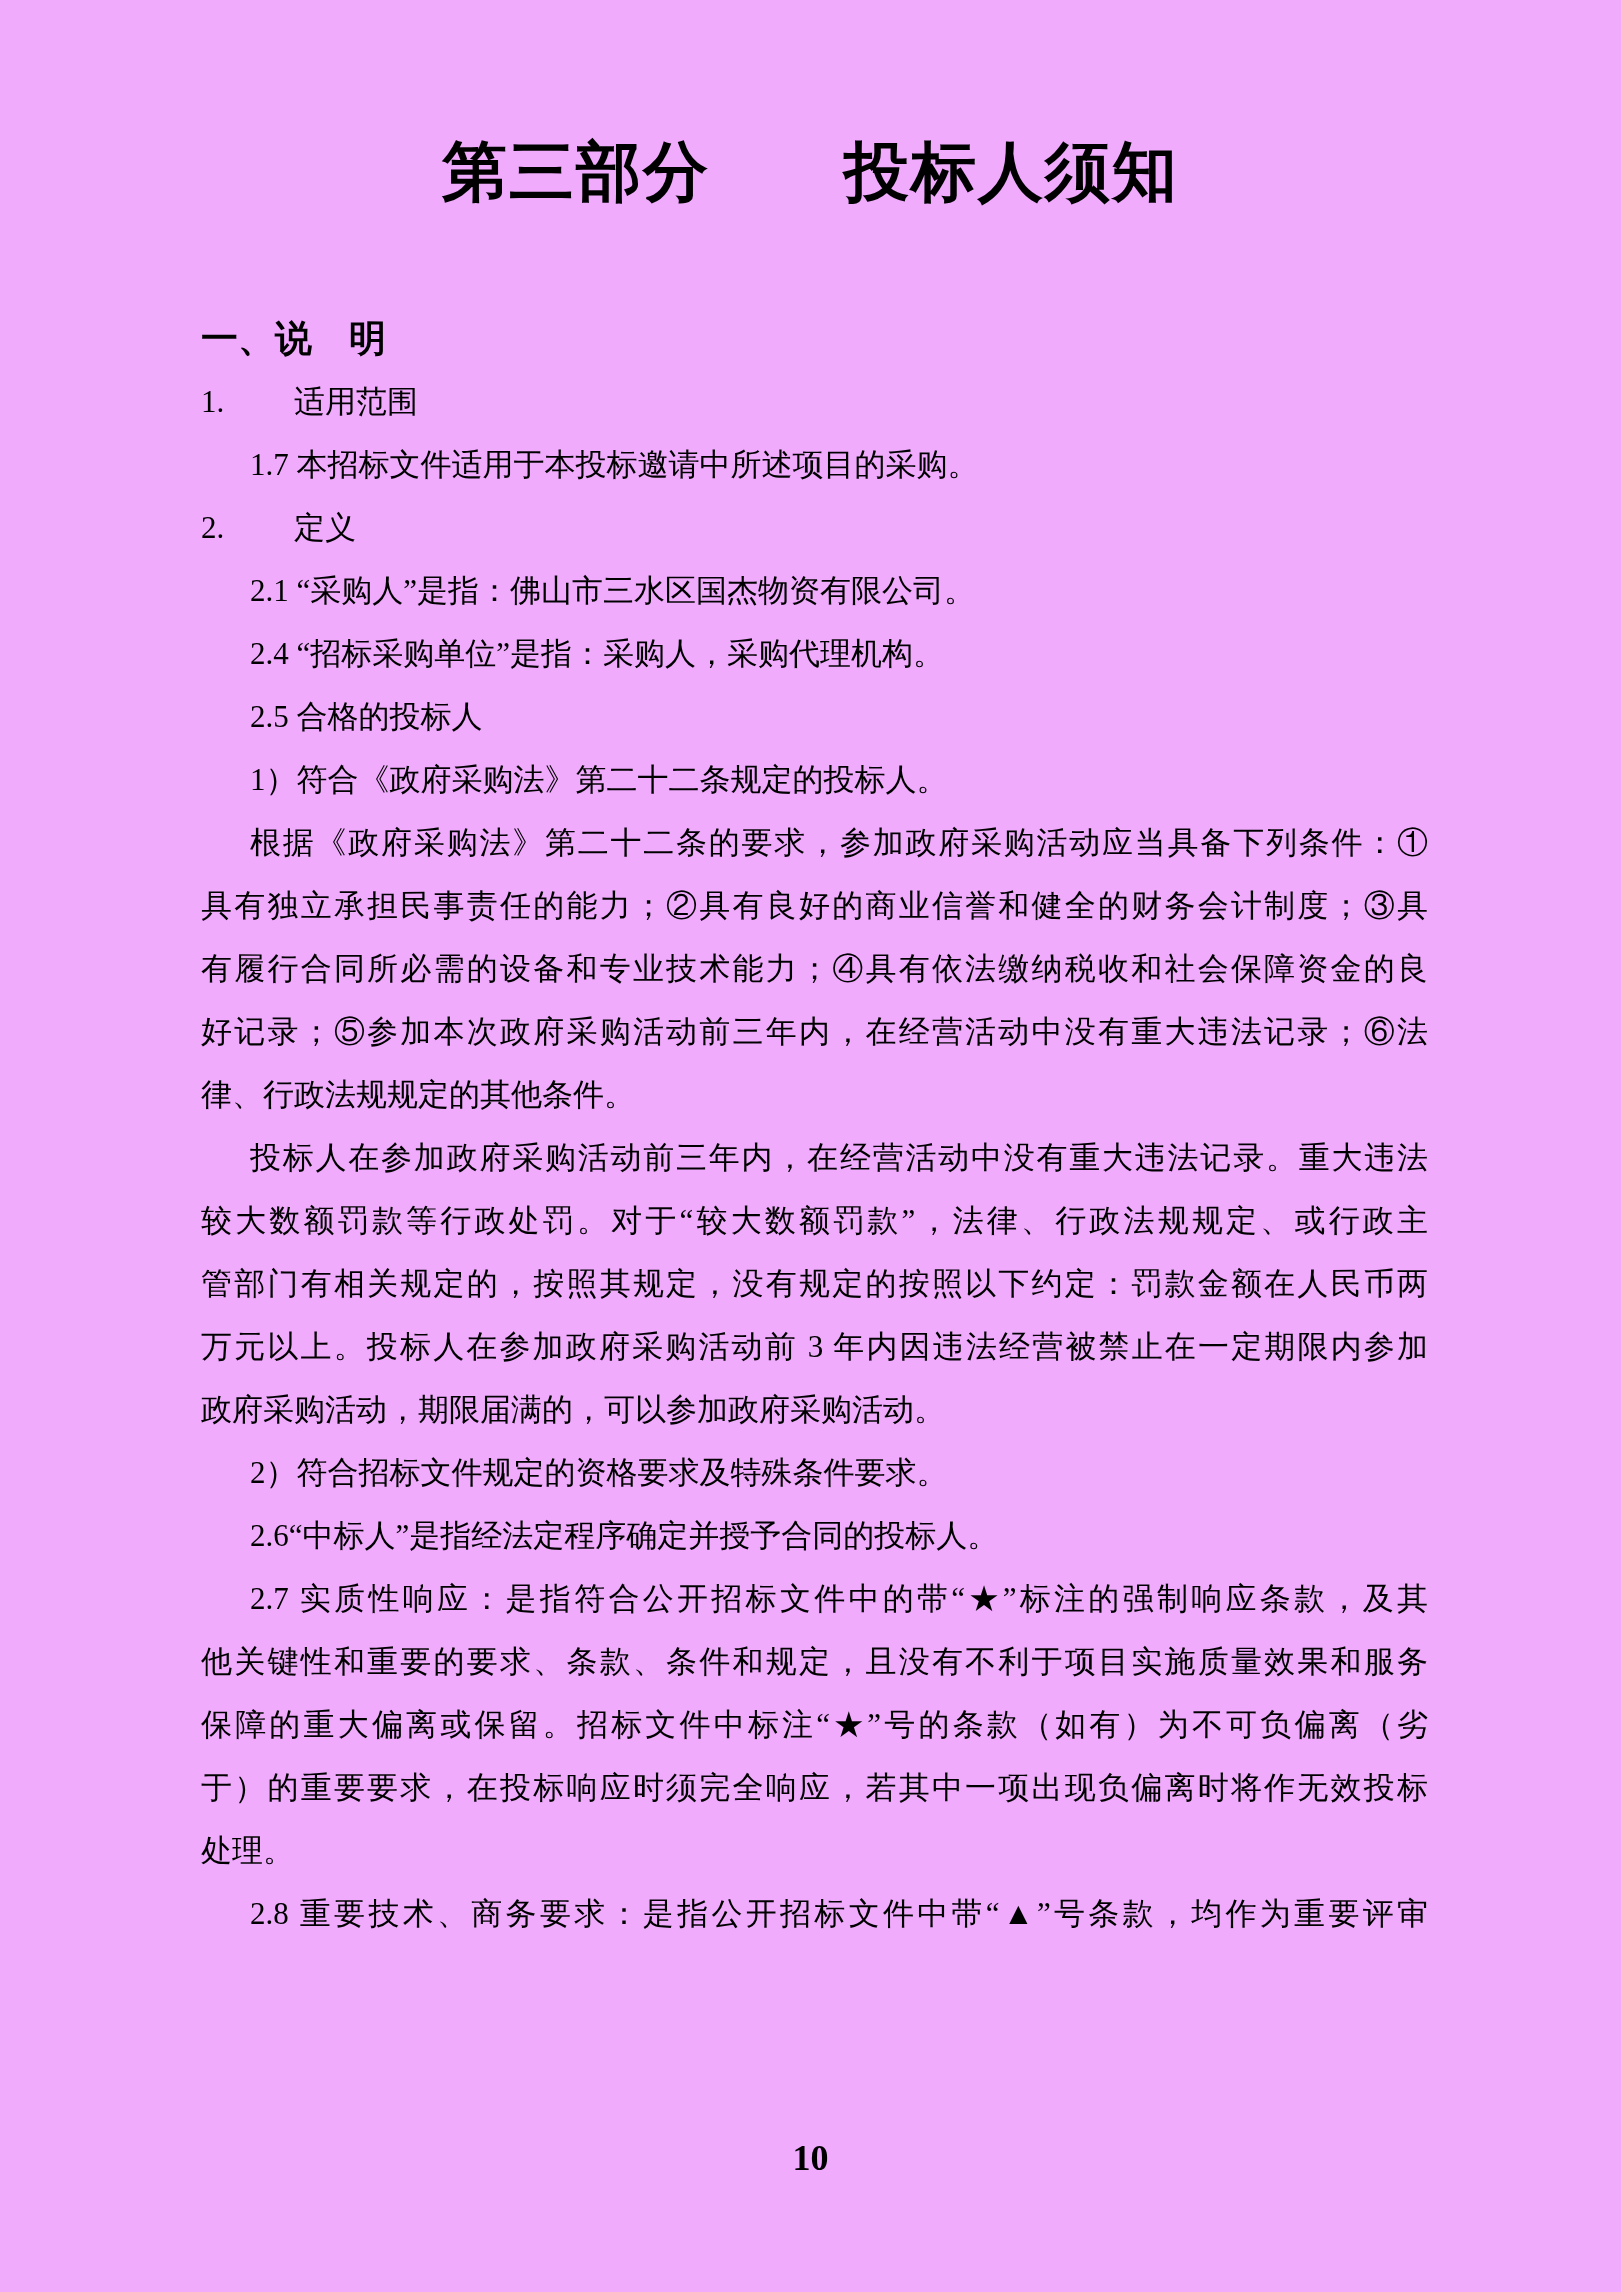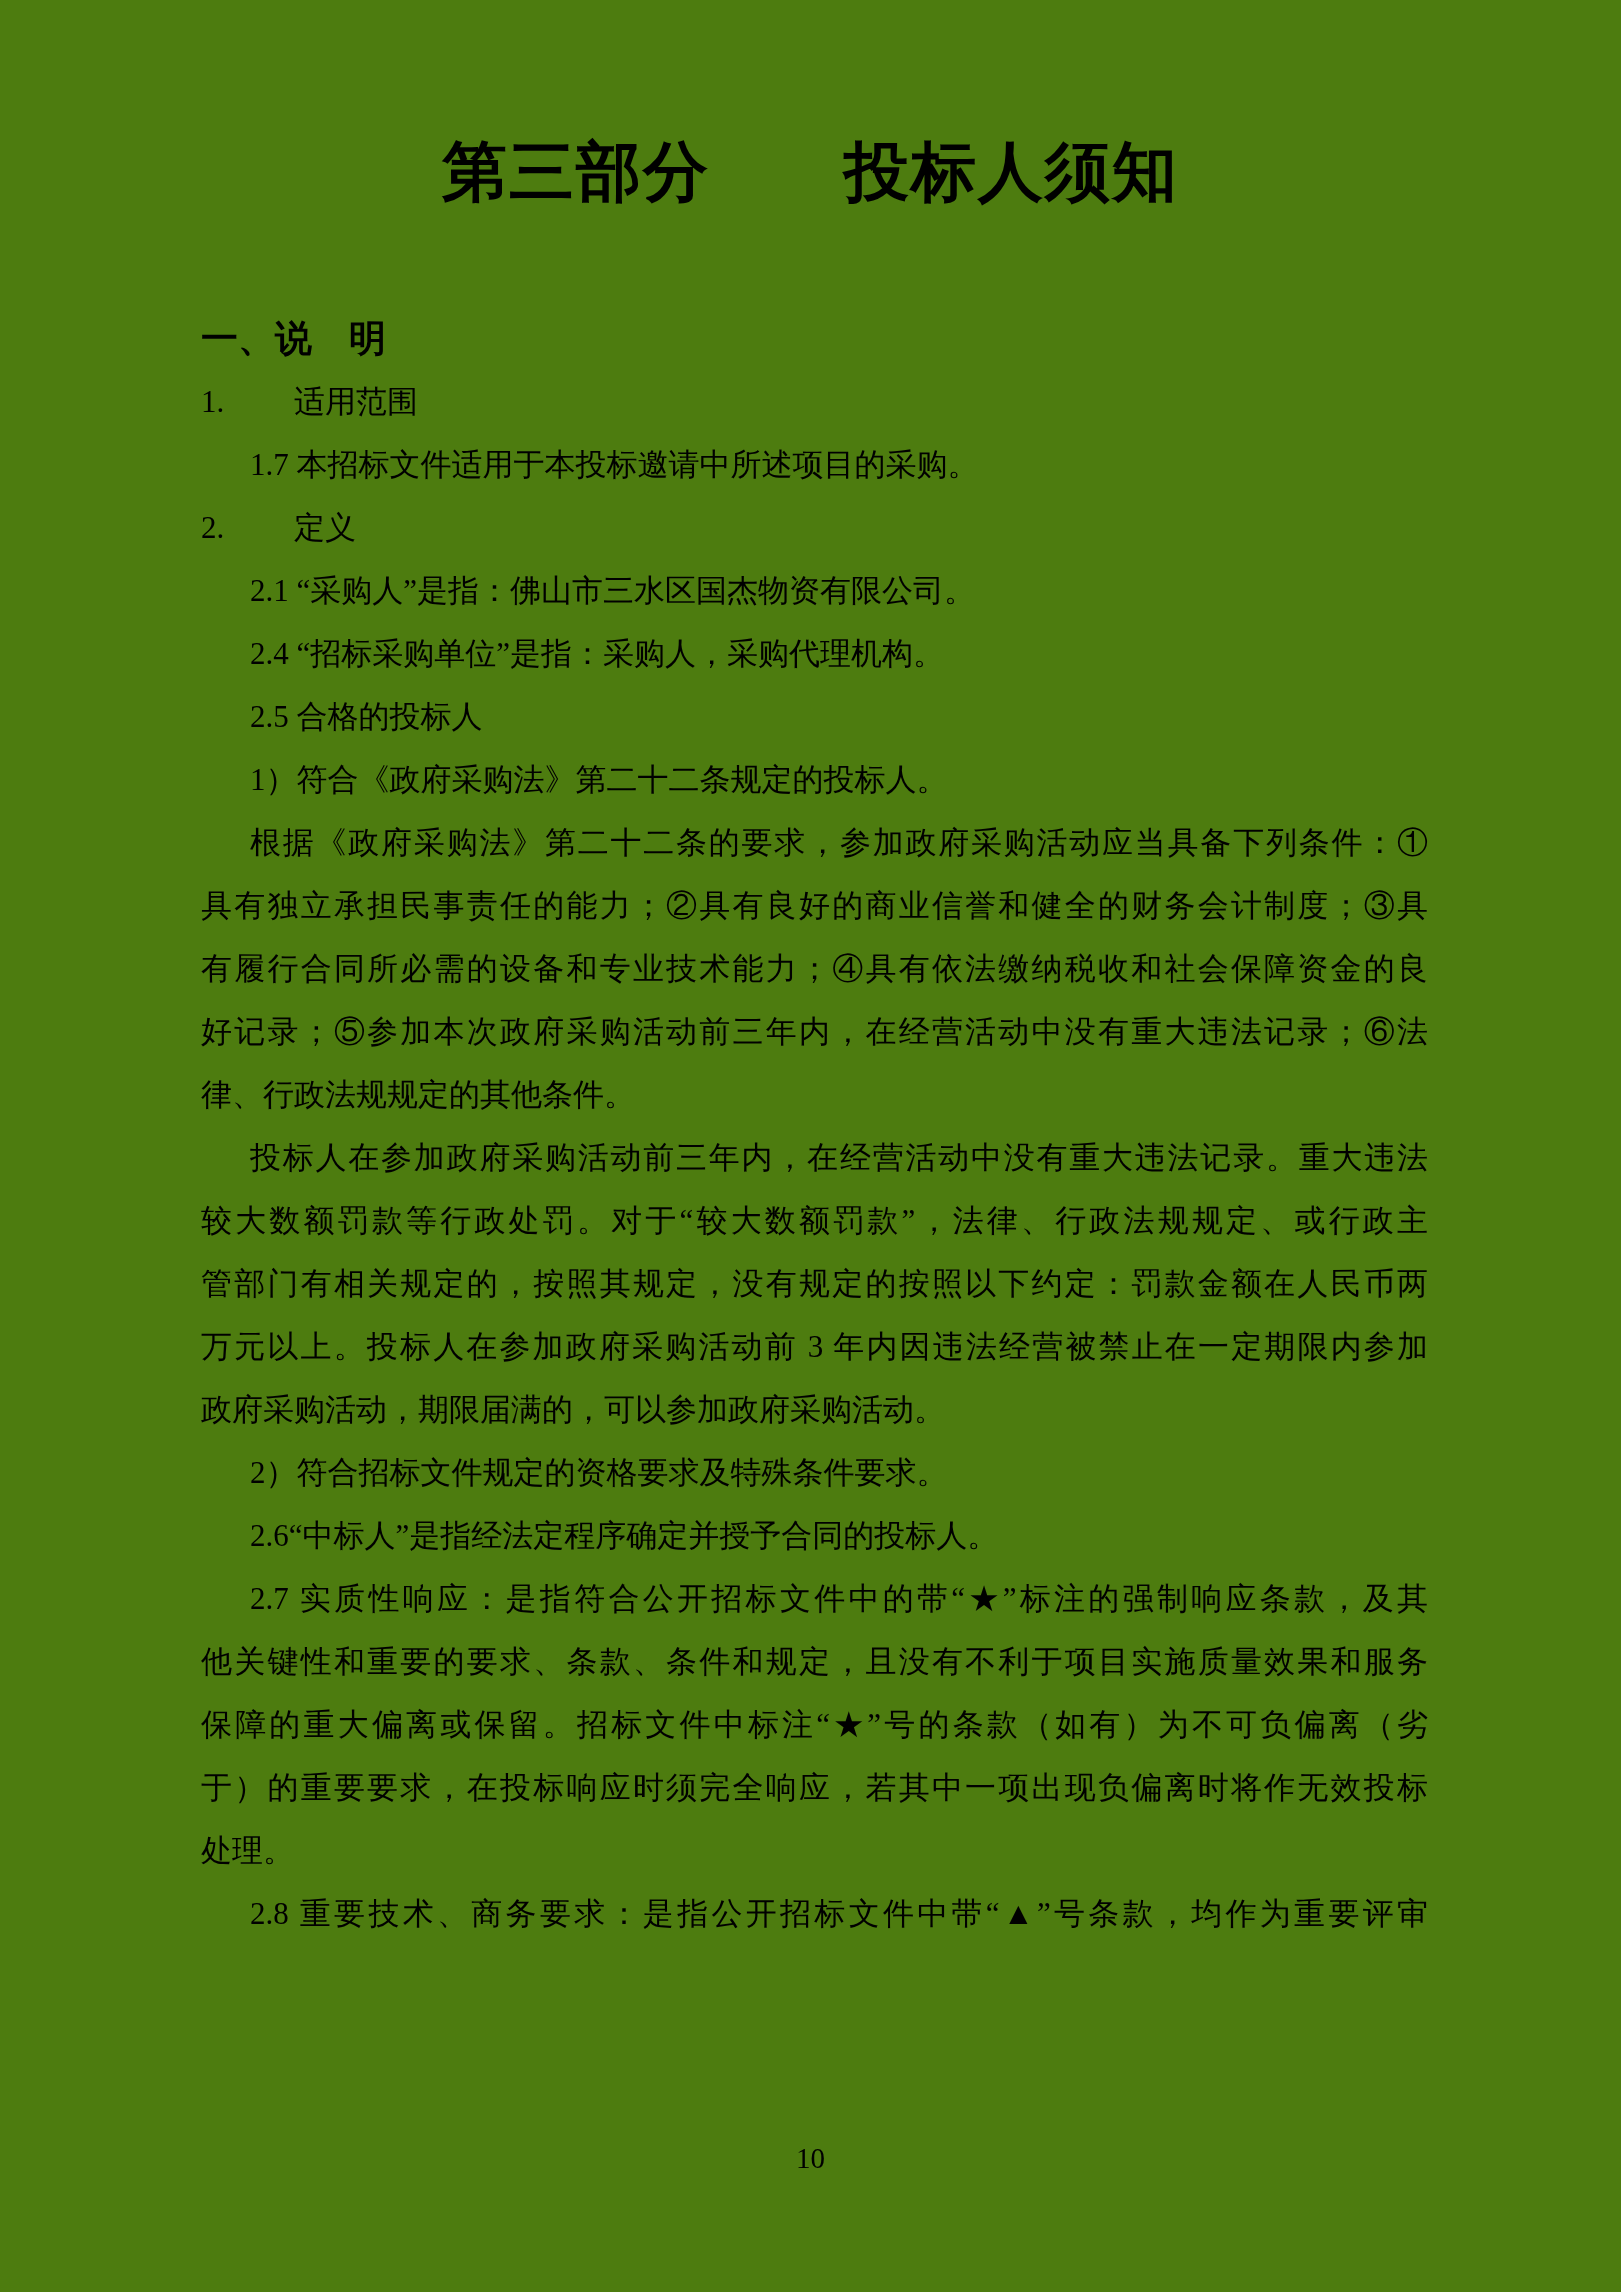--- a/index.html
+++ b/index.html
@@ -4,21 +4,21 @@
 <style>
   html, body {
     margin: 0;
     padding: 0;
     background: #ffffff;
   }
   .page {
     position: relative;
     width: 1621px;
     height: 2293px;
-    background: #4d7c0f;
+    background: #f0abfc;
     color: #000000;
     font-family: "Liberation Serif", serif;
     overflow: hidden;
   }
   .title {
     position: absolute;
     top: 125px;
     left: 0;
     width: 100%;
     margin: 0;
@@ -59,22 +59,23 @@
   .num {
     display: inline-block;
     min-width: 93px;
   }
   .page-number {
     position: absolute;
     top: 2137px;
     left: 0;
     width: 100%;
     text-align: center;
-    font-size: 29px;
+    font-size: 36px;
     line-height: 43px;
+    font-weight: bold;
   }
 </style>
 </head>
 <body>
 
 <div class="page">
   <h1 class="title">第三部分　　投标人须知</h1>
   <div class="content" id="content">
       <div class="line bold"><span>一、说　明</span></div>
       <div class="line"><span class="num">1.</span><span>适用范围</span></div>

